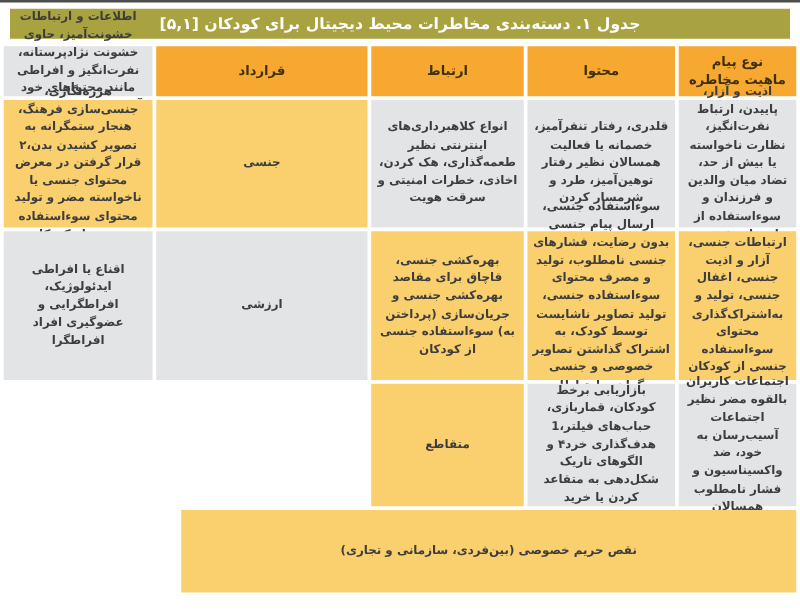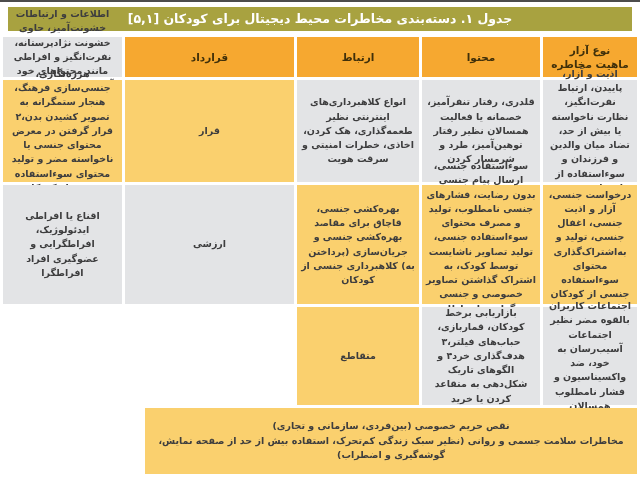--- a/index.html
+++ b/index.html
@@ -64,42 +64,41 @@
 </head>
 <body>
 
 <div class="top-line"></div>
 
 <div class="title-bar">جدول ۱. دسته‌بندی مخاطرات محیط دیجیتال برای کودکان [۵,۱]</div>
 
 <div class="grid">
 
   <div class="cell hdr">
-    <span>نوع آزار</span>
+    <span>نوع پیام</span>
     <span>ماهیت مخاطره</span>
   </div>
   <div class="cell hdr">محتوا</div>
   <div class="cell hdr">ارتباط</div>
   <div class="cell hdr">قرارداد</div>
 
   <div class="cell gray">اطلاعات و ارتباطات خشونت‌آمیز، حاوی خشونت نژادپرستانه، نفرت‌انگیز و افراطی مانند محتواهای خود آسیب‌رسان، خودکشی و تبعیض</div>
   <div class="cell gray">اذیت و آزار، پاییدن، ارتباط نفرت‌انگیز، نظارت ناخواسته یا بیش از حد، تضاد میان والدین و فرزندان و سوءاستفاده از داده‌های شخصی</div>
   <div class="cell gray">قلدری، رفتار تنفرآمیز، خصمانه یا فعالیت همسالان نظیر رفتار توهین‌آمیز، طرد و شرمسار کردن</div>
   <div class="cell gray">انواع کلاهبرداری‌های اینترنتی نظیر طعمه‌گذاری، هک کردن، اخاذی، خطرات امنیتی و سرقت هویت</div>
 
-  <div class="cell amber">قرار</div>
+  <div class="cell amber">جنسی</div>
   <div class="cell amber">هرزه‌نگاری، جنسی‌سازی فرهنگ، هنجار ستمگرانه به تصویر کشیدن بدن،۲ قرار گرفتن در معرض محتوای جنسی یا ناخواسته مضر و تولید محتوای سوءاستفاده جنسی از کودکان</div>
-  <div class="cell amber">درخواست جنسی، آزار و اذیت جنسی، اغفال جنسی، تولید و به‌اشتراک‌گذاری محتوای سوءاستفاده جنسی از کودکان</div>
+  <div class="cell amber">ارتباطات جنسی، آزار و اذیت جنسی، اغفال جنسی، تولید و به‌اشتراک‌گذاری محتوای سوءاستفاده جنسی از کودکان</div>
   <div class="cell amber">سوءاستفاده جنسی، ارسال پیام جنسی بدون رضایت، فشارهای جنسی نامطلوب، تولید و مصرف محتوای سوءاستفاده جنسی، تولید تصاویر ناشایست توسط کودک، به اشتراک گذاشتن تصاویر خصوصی و جنسی دیگران و ارتباطات غیراخلاقی</div>
-  <div class="cell amber">بهره‌کشی جنسی، قاچاق برای مقاصد بهره‌کشی جنسی و جریان‌سازی (پرداختن به) کلاهبرداری جنسی از کودکان</div>
+  <div class="cell amber">بهره‌کشی جنسی، قاچاق برای مقاصد بهره‌کشی جنسی و جریان‌سازی (پرداختن به) سوءاستفاده جنسی از کودکان</div>
 
   <div class="cell gray">ارزشی</div>
   <div class="cell gray">اقناع یا افراطی ایدئولوژیک، افراطگرایی و عضوگیری افراد افراطگرا</div>
   <div class="cell gray">اجتماعات کاربران بالقوه مضر نظیر اجتماعات آسیب‌رسان به خود، ضد واکسیناسیون و فشار نامطلوب همسالان</div>
-  <div class="cell gray">بازاریابی برخط کودکان، قماربازی، حباب‌های فیلتر،۳ هدف‌گذاری خرد۴ و الگوهای تاریک شکل‌دهی به متقاعد کردن یا خرید</div>
+  <div class="cell gray">بازاریابی برخط کودکان، قماربازی، حباب‌های فیلتر،1 هدف‌گذاری خرد۴ و الگوهای تاریک شکل‌دهی به متقاعد کردن یا خرید</div>
 
   <div class="cell amber">متقاطع</div>
   <div class="cell amber merged">
     <div class="line">نقص حریم خصوصی (بین‌فردی، سازمانی و تجاری)</div>
-    <div class="line">مخاطرات سلامت جسمی و روانی (نظیر سبک زندگی کم‌تحرک، استفاده بیش از حد از صفحه نمایش، گوشه‌گیری و اضطراب)</div>
   </div>
 
 </div>
 
 </body></html>

